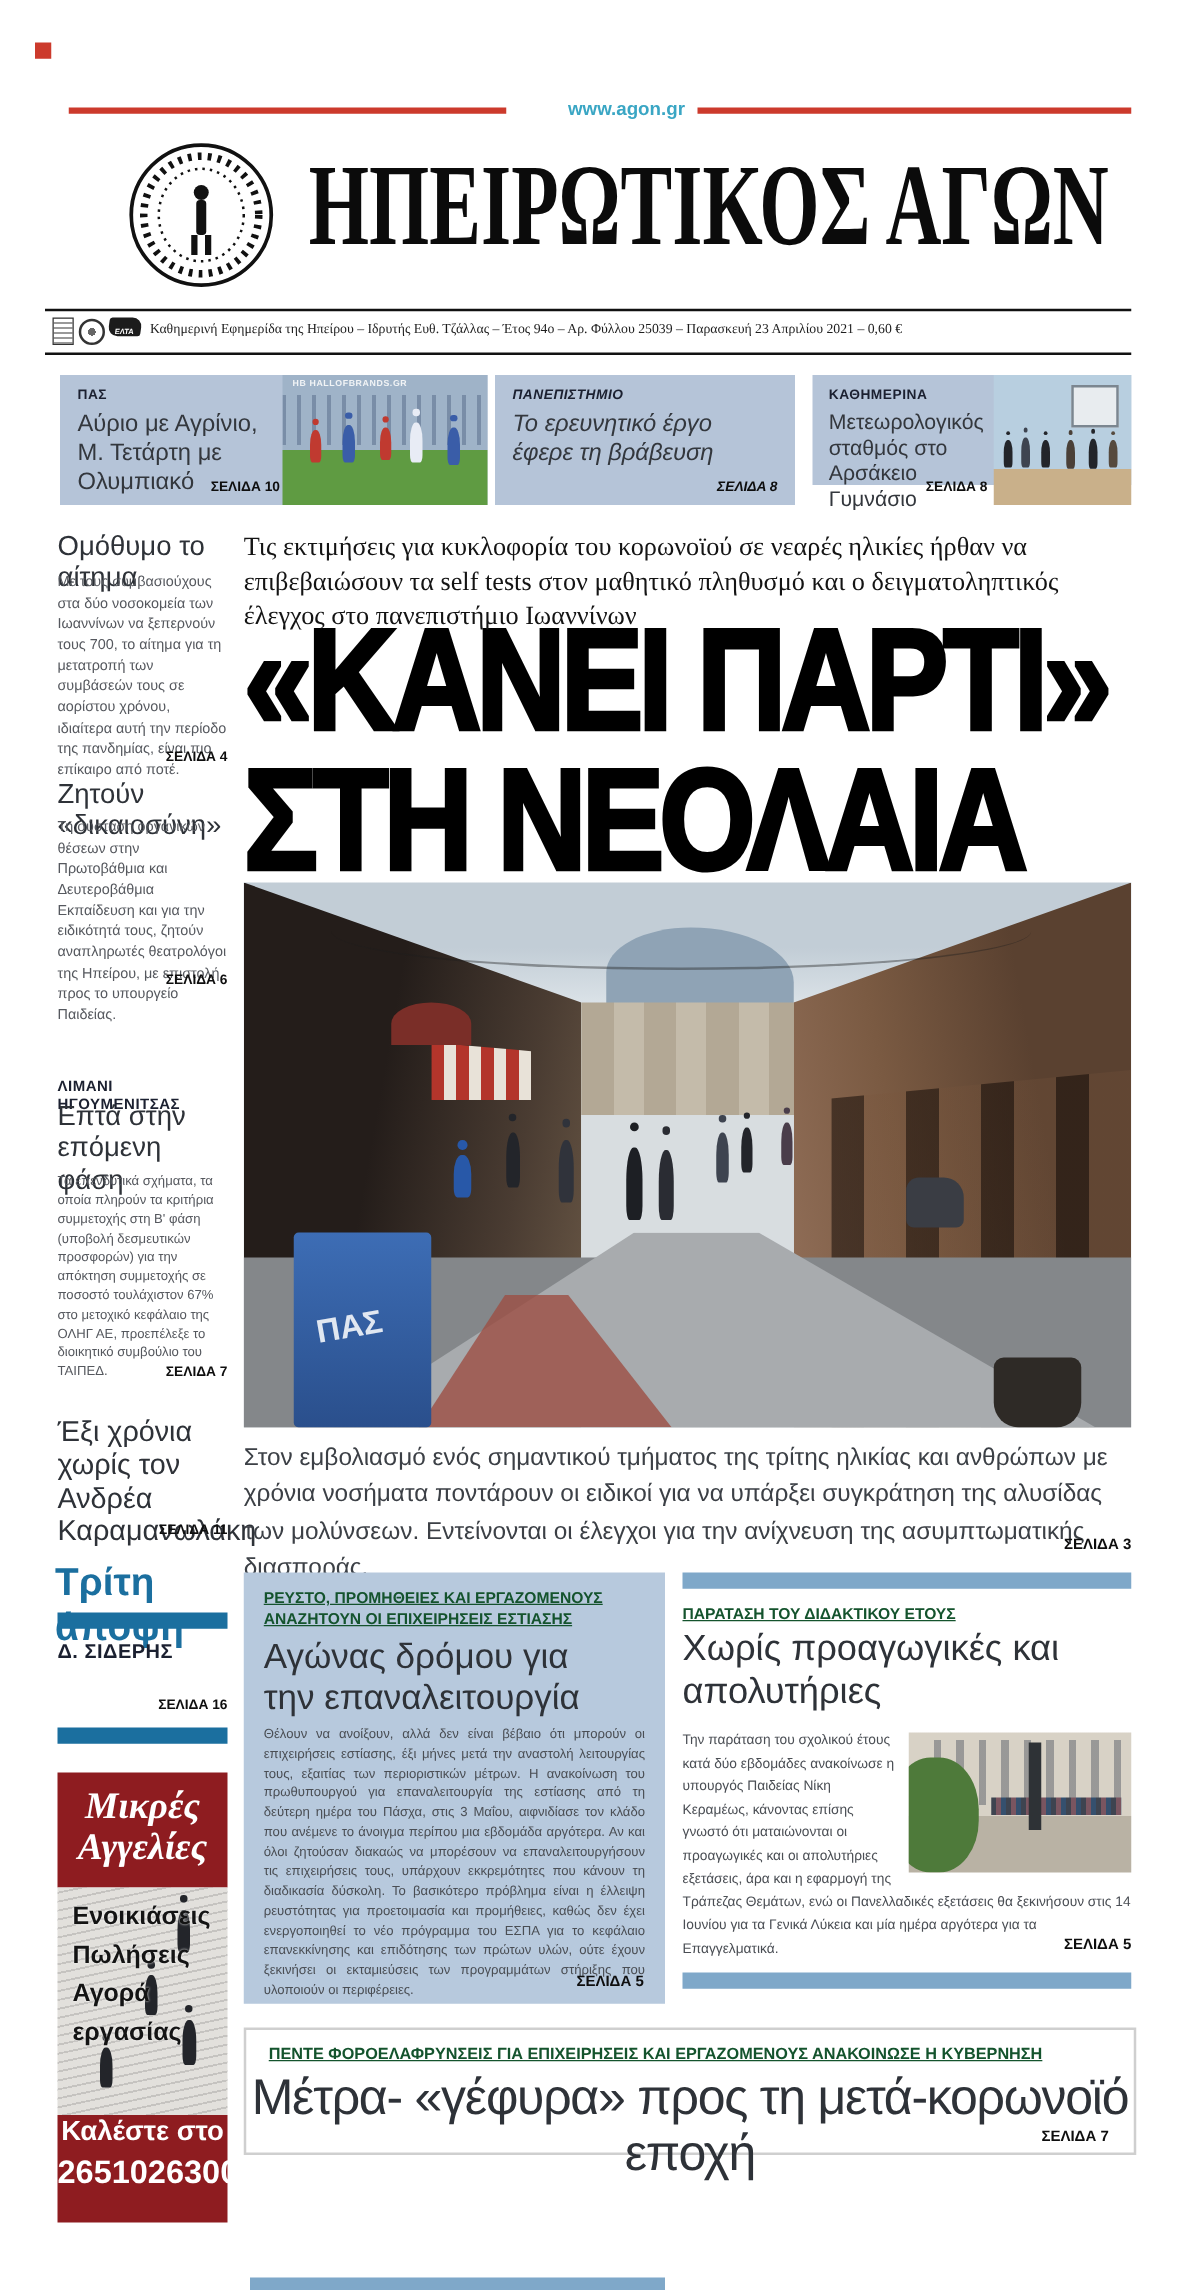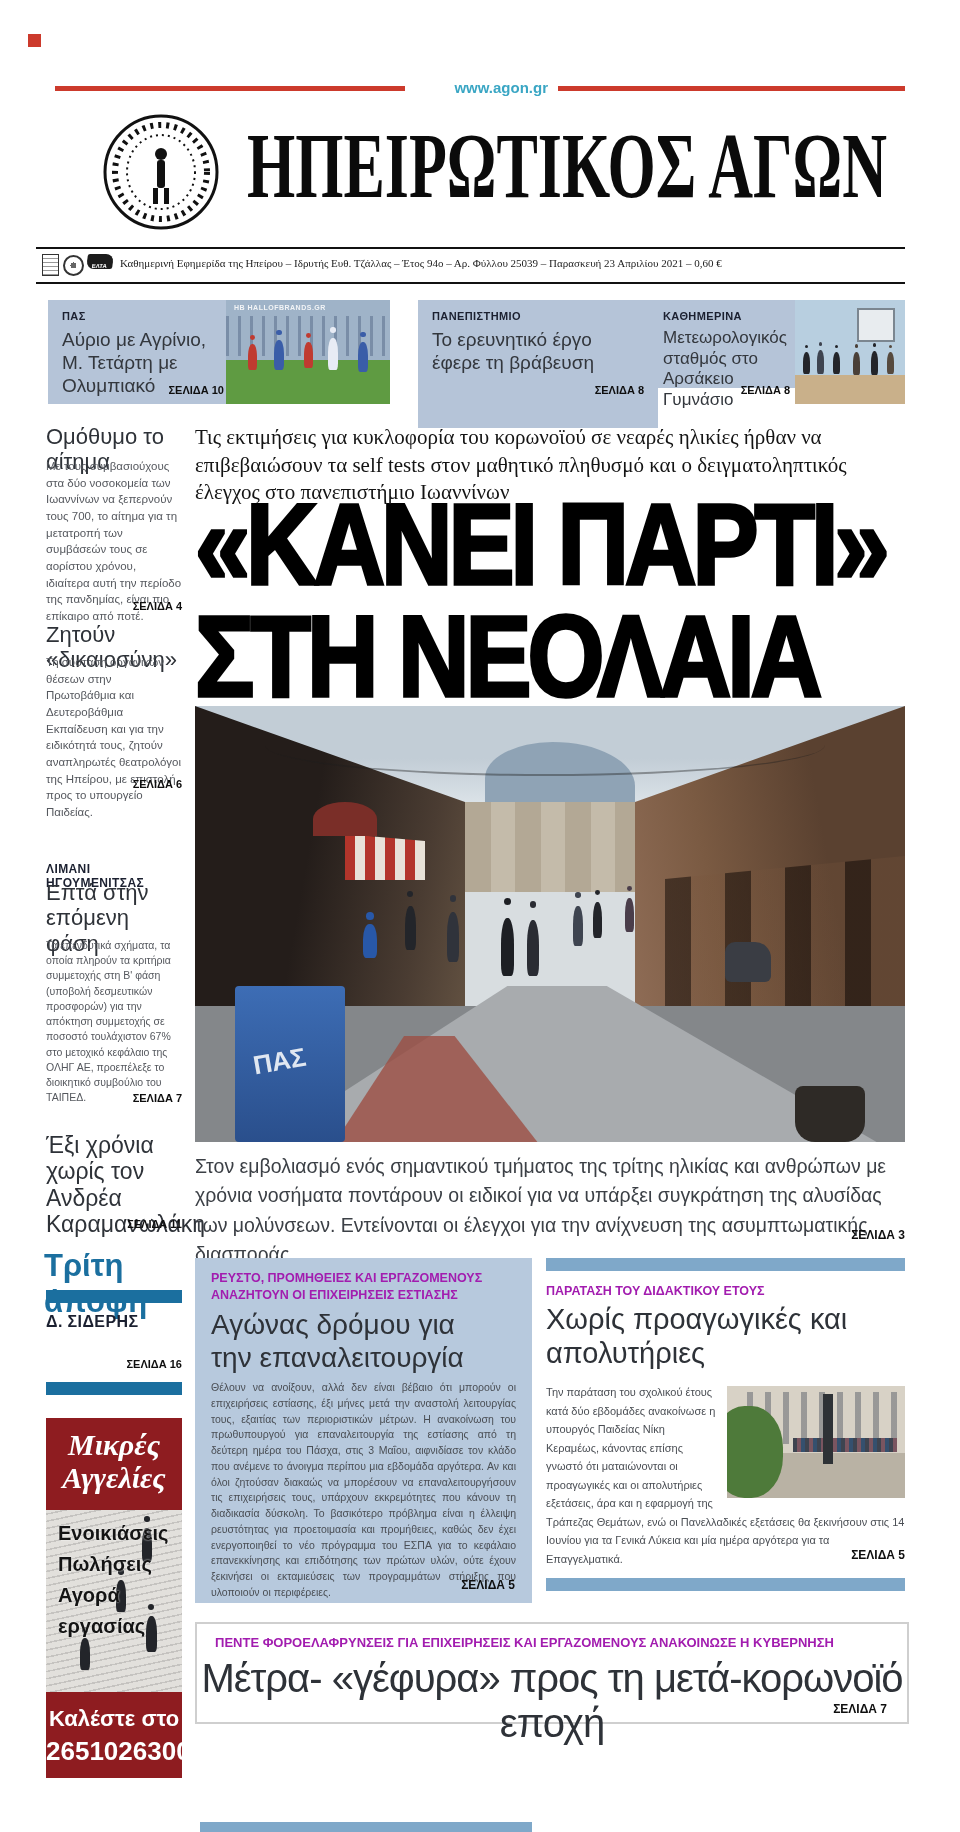--- a/index.html
+++ b/index.html
@@ -18,21 +18,21 @@
   .page-label{font-size:11px;font-weight:bold;color:#0e0e0e;text-align:right;}
   .lhead{font-size:22px;color:#2e3238;line-height:1.15;}
   .lbody{font-size:11.5px;color:#55585e;line-height:1.45;}
   .opinion-title{font-size:31px;font-weight:bold;color:#1b6f9f;}
   .bluebar{background:#1b6f9f;}
   .steelbar{background:#7fa8c9;}
   .deck{font-family:"Liberation Serif",serif;font-size:21px;color:#141414;line-height:1.32;}
   .headline{font-weight:bold;font-size:99px;color:#000;letter-spacing:-4px;white-space:nowrap;
         -webkit-text-stroke:3px #000;display:inline-block;transform:scaleY(1.16);transform-origin:top left;}
   .caption{font-size:19.5px;color:#3c4046;line-height:1.5;}
-  .sec-kicker{font-size:12.5px;font-weight:bold;color:#a21caf;line-height:1.35;}
+  .sec-kicker{font-size:12.5px;font-weight:bold;color:#14532d;line-height:1.35;text-decoration:underline;}
   .sec-title{font-size:28px;color:#2e3238;line-height:1.18;}
   .sec-body{font-size:10.5px;color:#4a4e54;line-height:1.5;text-align:justify;}
   .maroon{background:#8e1c20;}
   .cls-title{font-family:"Liberation Serif",serif;font-style:italic;font-weight:bold;font-size:30px;color:#fff;
         text-align:center;line-height:1.1;}
   .cls-line{font-size:20px;font-weight:bold;color:#141414;text-shadow:0 0 2px #ffffff;}
   .cls-call{font-size:22px;font-weight:bold;color:#fff;text-align:center;}
   .cls-phone{font-size:26px;font-weight:bold;color:#fff;text-align:center;}
   .banner{border:2px solid #cfcfcf;background:#fff;}
   .banner-title{font-size:40px;color:#2e3238;letter-spacing:-1px;}
@@ -86,21 +86,21 @@
       <div class="abs phototext" style="left:8px;top:4px;">HB HALLOFBRANDS.GR</div>
       <div class="abs" style="left:0;top:16px;width:164px;height:40px;background:repeating-linear-gradient(90deg,rgba(90,110,140,.55) 0 3px,transparent 3px 12px);"></div>
       <div class="fig" style="left:22px;top:44px;width:9px;height:26px;background:#c03a30;"></div>
       <div class="fig" style="left:48px;top:40px;width:10px;height:30px;background:#3a5da8;"></div>
       <div class="fig" style="left:78px;top:42px;width:9px;height:26px;background:#c03a30;"></div>
       <div class="fig" style="left:102px;top:38px;width:10px;height:32px;background:#e8ecf5;"></div>
       <div class="fig" style="left:132px;top:42px;width:10px;height:30px;background:#3a5da8;"></div>
     </div>
   </div>
 
-  <div class="abs bluebox" style="left:418px;top:300px;width:240px;height:128px;">
+  <div class="abs bluebox" style="left:396px;top:300px;width:240px;height:104px;font-style:italic;">
     <div class="abs kicker" style="left:14px;top:10px;">ΠΑΝΕΠΙΣΤΗΜΙΟ</div>
     <div class="abs boxtitle" style="left:14px;top:28px;width:190px;">Το ερευνητικό έργο έφερε τη βράβευση</div>
     <div class="abs page-label" style="left:110px;top:84px;width:116px;">ΣΕΛΙΔΑ 8</div>
   </div>
 
   <div class="abs bluebox" style="left:650px;top:300px;width:255px;height:88px;">
     <div class="abs kicker" style="left:13px;top:10px;">ΚΑΘΗΜΕΡΙΝΑ</div>
     <div class="abs boxtitle" style="left:13px;top:28px;width:135px;font-size:17px;">Μετεωρολογικός σταθμός στο Αρσάκειο Γυμνάσιο</div>
     <div class="abs page-label" style="left:30px;top:84px;width:110px;">ΣΕΛΙΔΑ 8</div>
     <div class="abs photo" style="left:145px;top:0;width:110px;height:104px;background:linear-gradient(#b8cfe0 0 72%,#c9b08a 72% 100%);">
@@ -150,21 +150,21 @@
       <div class="fig" style="left:100px;top:106px;width:11px;height:36px;"></div>
       <div class="fig" style="left:34px;top:128px;width:10px;height:32px;"></div>
       <div class="abs" style="left:12px;top:12px;">
         <div class="cls-line">Ενοικιάσεις</div>
         <div class="cls-line" style="margin-top:8px;">Πωλήσεις</div>
         <div class="cls-line" style="margin-top:8px;">Αγορά</div>
         <div class="cls-line" style="margin-top:8px;">εργασίας</div>
       </div>
     </div>
     <div class="abs maroon" style="left:0;top:274px;width:136px;height:86px;">
-      <div class="cls-call" style="padding-top:14px;">Καλέστε στο</div>
+      <div class="cls-call" style="">Καλέστε στο</div>
       <div class="cls-phone" style="padding-top:4px;">2651026300</div>
     </div>
   </div>
 
   <div class="abs" style="left:195px;top:478px;">
     <span class="headline">«ΚΑΝΕΙ ΠΑΡΤΙ»</span>
   </div>
 
   <div class="abs deck" style="left:195px;top:424px;width:712px;">Τις εκτιμήσεις για κυκλοφορία του κορωνοϊού σε νεαρές ηλικίες ήρθαν να επιβεβαιώσουν τα self tests στον μαθητικό πληθυσμό και ο δειγματοληπτικός έλεγχος στο πανεπιστήμιο Ιωαννίνων</div>
   <div class="abs" style="left:195px;top:590px;">

